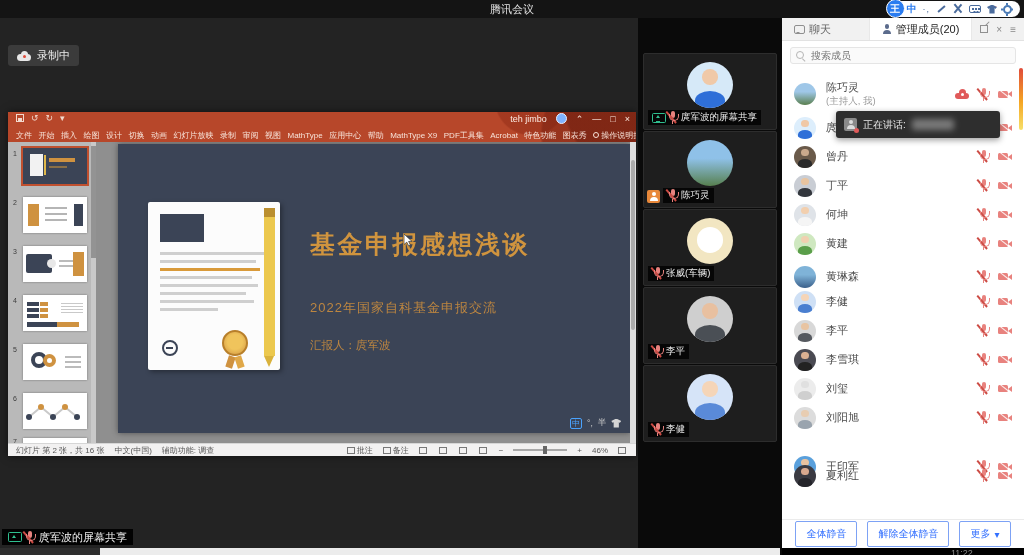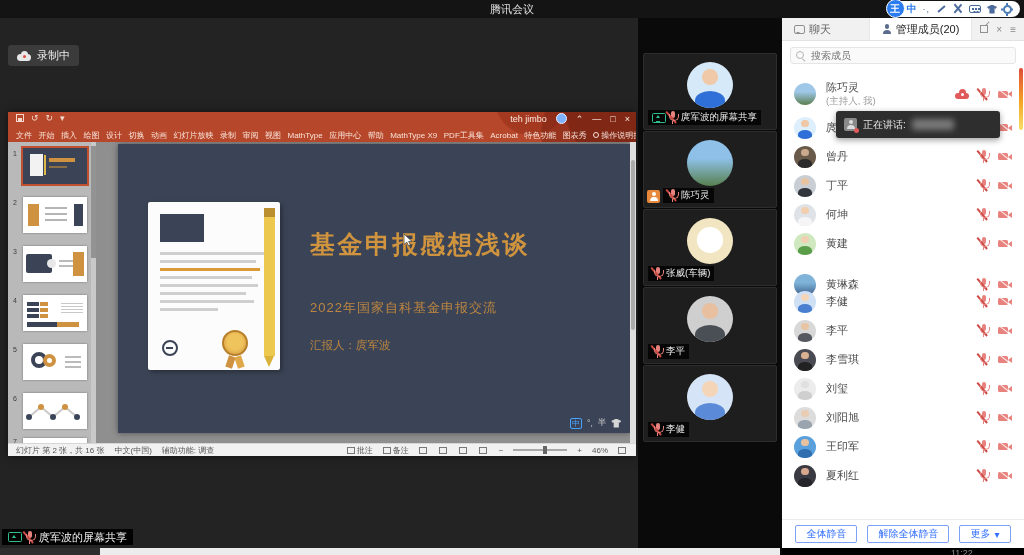--- a/index.html
+++ b/index.html
@@ -182,21 +182,21 @@
 
   .tooltip{position:absolute;left:54px;top:93px;width:164px;height:27px;background:#2e2e2e;border-radius:3px;display:flex;align-items:center;gap:6px;padding:0 8px;box-shadow:0 2px 6px rgba(0,0,0,.4);z-index:6}
   .tt-av{position:relative;width:13px;height:13px;border-radius:2px;background:#8a8a8a;flex:0 0 auto}
   .tt-av:before{content:"";position:absolute;left:4.5px;top:2px;width:4px;height:4px;border-radius:50%;background:#ddd}
   .tt-av:after{content:"";position:absolute;left:2.5px;top:7px;width:8px;height:4px;border-radius:4px 4px 0 0;background:#ddd}
   .tt-av i{position:absolute;right:-2px;bottom:-2px;width:5px;height:5px;border-radius:50%;background:#e05a5a}
   .tt-text{color:#e8e8e8;font-size:10px;white-space:nowrap}
   .tt-blob{width:42px;height:11px;background:#9a9a9a;border-radius:2px;filter:blur(3px);opacity:.7}
 
   .pfooter{position:absolute;left:0;top:501px;width:100%;height:29px;background:#fff;border-top:1px solid #ebebeb;display:flex;align-items:center;justify-content:center;gap:10px}
-  .fbtn{height:18px;padding:0 10px;border:1px solid #7da2f5;color:#3370ff;font-size:10px;border-radius:2px;background:#fff;display:flex;align-items:center;gap:4px;cursor:pointer}
+  .fbtn{height:26px;padding:0 10px;border:1px solid #7da2f5;color:#3370ff;font-size:10px;border-radius:2px;background:#fff;display:flex;align-items:center;gap:4px;cursor:pointer}
 
   
   .strip-grey{position:absolute;left:0;top:548px;width:100px;height:7px;background:#2e2e2e}
   .strip-light{position:absolute;left:100px;top:548px;width:680px;height:7px;background:#ececec}
   .clock{position:absolute;left:951px;top:548px;font-size:9px;color:#8a8a8a}
 </style>
 </head>
 <body>
 
 <div id="root">
@@ -546,21 +546,21 @@
       <span class="mics">
           <span class="micoff">
             <i></i>
             <u></u>
           </span>
           <span class="camoff">
             <u></u>
           </span>
         </span>
     </div>
-    <div class="mrow" style="top:252px">
+    <div class="mrow" style="top:244px">
       <span class="av sm scene" style="--bg:#7fb3d8;--suit:#3a5f8a"></span>
       <span class="mname">黄琳森</span>
       <span class="mics">
           <span class="micoff">
             <i></i>
             <u></u>
           </span>
           <span class="camoff">
             <u></u>
           </span>
@@ -624,21 +624,21 @@
       <span class="mics">
           <span class="micoff">
             <i></i>
             <u></u>
           </span>
           <span class="camoff">
             <u></u>
           </span>
         </span>
     </div>
-    <div class="mrow" style="top:414px">
+    <div class="mrow" style="top:434px">
       <span class="av sm" style="--bg:#5aa0dc;--suit:#2f6fb0;--skin:#e8c2a0"></span>
       <span class="mname">王印军</span>
       <span class="mics">
           <span class="micoff">
             <i></i>
             <u></u>
           </span>
           <span class="camoff">
             <u></u>
           </span>

